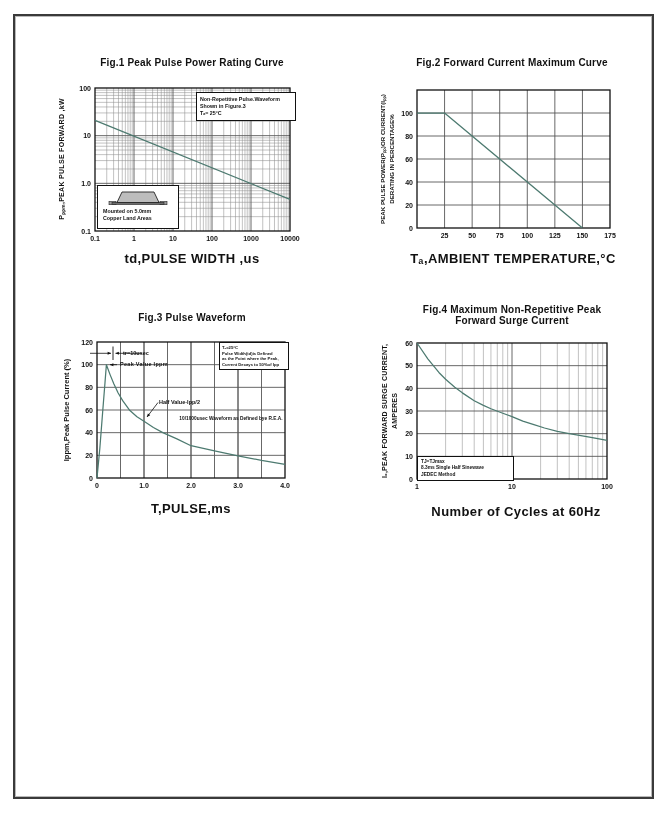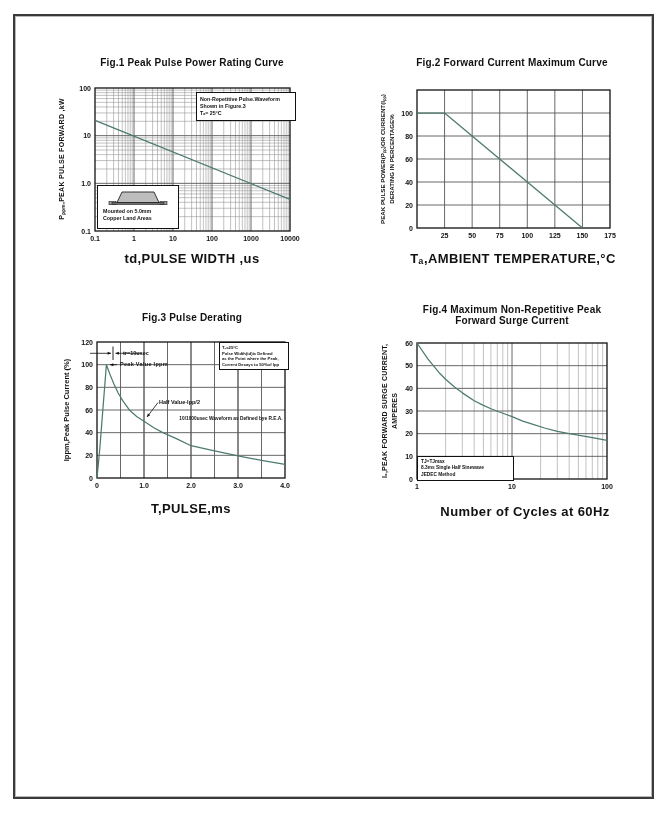--- a/index.html
+++ b/index.html
@@ -13,21 +13,21 @@
   #figure3{left:30px;top:300px;width:300px;height:230px;}
   #figure4{left:350px;top:300px;width:300px;height:230px;}
   .figure svg.plot{position:absolute;left:0;top:0;}
   .fig-title{position:absolute;left:22px;top:12px;width:280px;text-align:center;
              font-size:10px;font-weight:bold;letter-spacing:.2px;}
   #figure4 .fig-title{top:5px;line-height:10.5px;}
   .xtitle{position:absolute;text-align:center;font-size:13px;font-weight:bold;letter-spacing:.4px;}
   #figure1 .xtitle{left:22px;top:206px;width:280px;}
   #figure2 .xtitle{left:23px;top:206px;width:280px;}
   #figure3 .xtitle{left:21px;top:201px;width:280px;}
-  #figure4 .xtitle{left:35px;top:204px;width:280px;}
+  #figure4 .xtitle{left:26px;top:204px;width:280px;}
   .ylabel{position:absolute;white-space:nowrap;font-weight:bold;text-align:center;
           transform:translate(-50%,-50%) rotate(-90deg);}
   #figure1 .ylabel{left:31px;top:114px;font-size:7px;letter-spacing:.3px;}
   #figure2 .ylabel{left:37px;top:114px;font-size:6.2px;line-height:9px;}
   #figure3 .ylabel{left:36px;top:110px;font-size:7.5px;}
   #figure4 .ylabel{left:39px;top:111px;font-size:7px;line-height:9.5px;letter-spacing:.2px;}
   .notebox{position:absolute;background:#fff;border:1px solid #111;font-weight:bold;}
   #fig1-note{left:166px;top:47px;width:92px;font-size:5.3px;line-height:7.2px;padding:2.5px 3px;}
   #fig3-note{left:189px;top:42px;width:64px;font-size:4.2px;line-height:5.5px;padding:2px 2px;border-width:0.8px;}
   #fig4-note{left:67px;top:156px;width:89px;font-size:4.8px;line-height:6.4px;padding:2px 3px;border-width:0.8px;}
@@ -241,21 +241,21 @@
           <line x1="60" y1="53.3" x2="81" y2="53.3" stroke="#111111" stroke-width="0.8"></line>
           <polygon points="81,53.3 77.6,51.8 77.6,54.8" fill="#111111"></polygon>
           <line x1="112" y1="53.3" x2="85.5" y2="53.3" stroke="#111111" stroke-width="0.8"></line>
           <polygon points="85.5,53.3 88.9,54.8 88.9,51.8" fill="#111111"></polygon>
           <line x1="87" y1="64.7" x2="80" y2="64.7" stroke="#111111" stroke-width="0.8"></line>
           <polygon points="80,64.7 83.4,66.2 83.4,63.2" fill="#111111"></polygon>
           <line x1="128" y1="102.5" x2="117" y2="117" stroke="#111111" stroke-width="0.8"></line>
           <polygon points="117,117 120.2,115.2 117.9,113.4" fill="#111111"></polygon>
         </g>
       </svg>
-    <div class="fig-title">Fig.3  Pulse Derating</div>
+    <div class="fig-title">Fig.3  Pulse Waveform</div>
     <div class="ylabel">Ippm,Peak Pulse Current (%)</div>
     <div class="xtitle">T,PULSE,ms</div>
     <div class="ann" id="ann-tr">tr=10usec</div>
     <div class="ann" id="ann-peak">Peak  Value   Ippm</div>
     <div class="ann" id="ann-half">Half  Value-Ipp/2</div>
     <div class="ann" id="ann-rea">10/1000usec  Waveform as Defined bye R.E.A.</div>
     <div class="notebox" id="fig3-note">
       <div>Tₐ=25°C</div>
       <div>Pulse  Width(td)is Defined</div>
       <div>as the Point where the Peak,</div>

